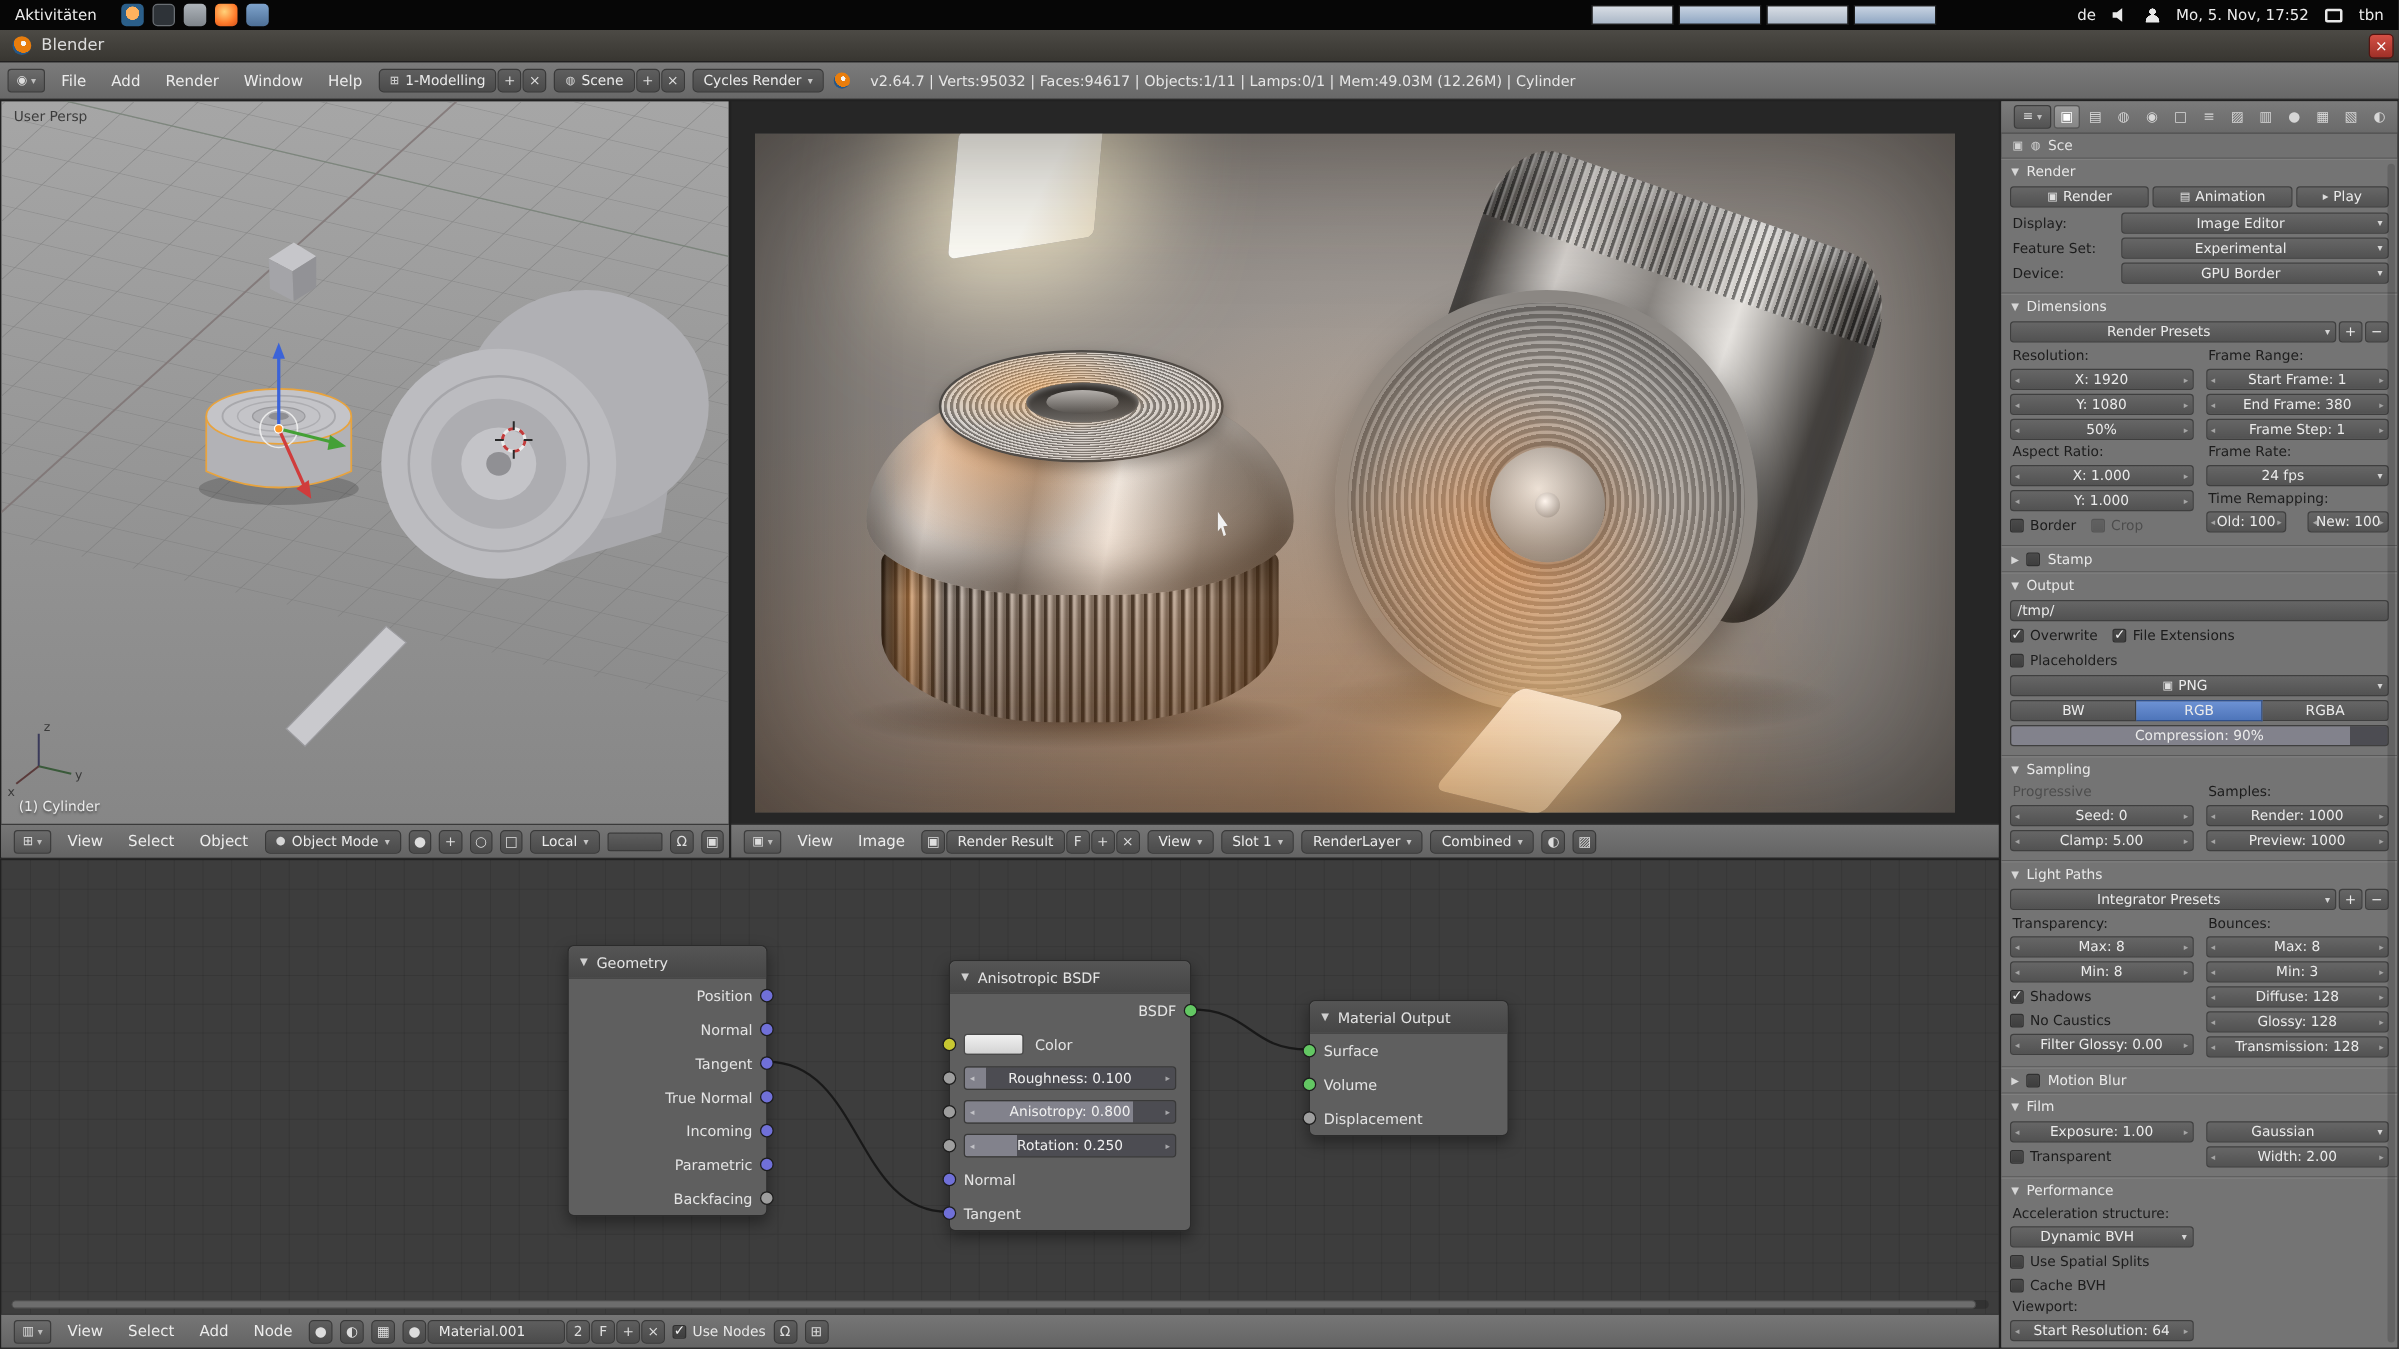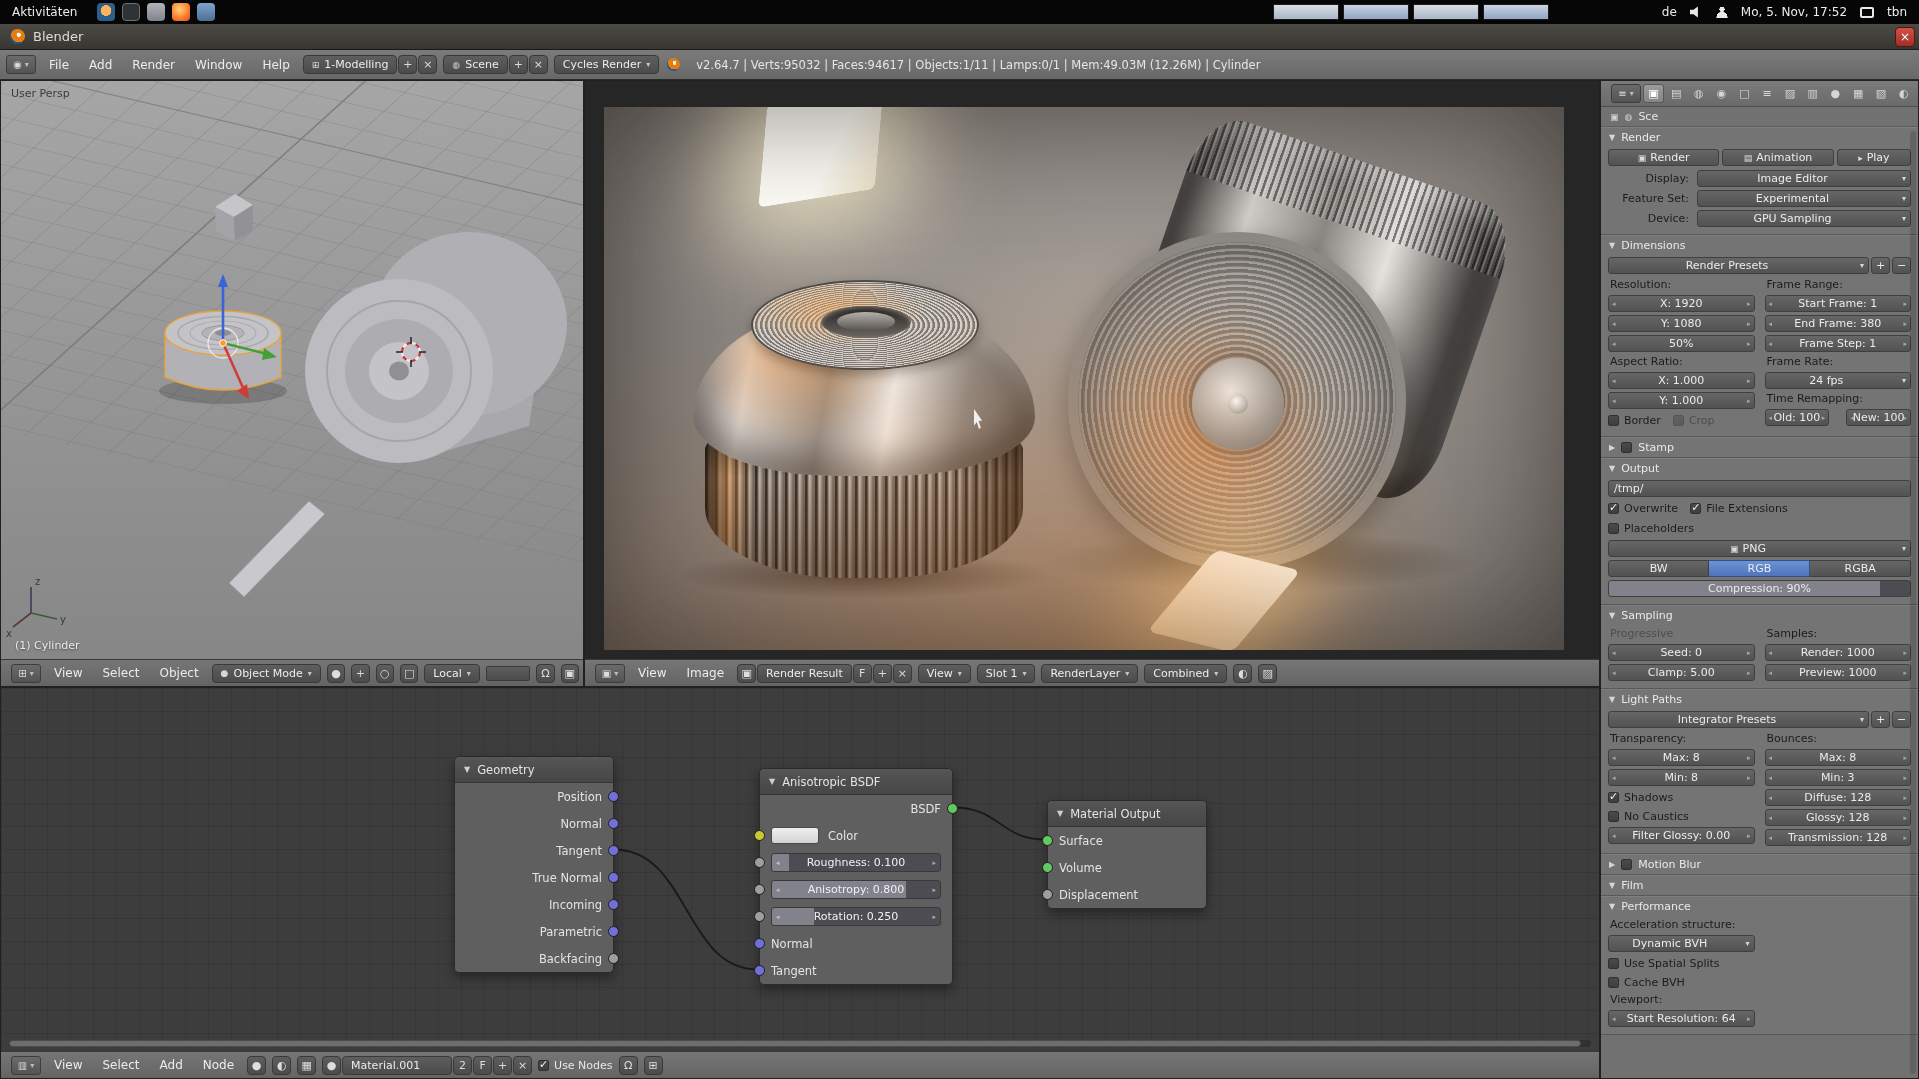--- a/index.html
+++ b/index.html
@@ -115,21 +115,21 @@
   .btn.num::before{content:"◂";position:absolute;left:3px;font-size:7px;color:rgba(255,255,255,.45)}
   .btn.num::after{content:"▸";position:absolute;right:3px;font-size:7px;color:rgba(255,255,255,.45)}
   .btn.dd{position:relative;padding-right:28px}
   .btn.dd::after{content:"▾";position:absolute;right:4px;font-size:8px;color:rgba(255,255,255,.75)}
   .btn.blue{background:linear-gradient(#6d92d4,#4e75ba);border-color:#30508a}
   .btn.sq{width:19px;flex:none}
   .btn.pathf{justify-content:flex-start}
   .row3{display:grid;grid-template-columns:1.2fr 1.2fr .8fr;gap:3px;margin-bottom:4px}
   .lblgrid{display:grid;grid-template-columns:84px 1fr;gap:3px 5px;align-items:center}
   .plabel{color:#1c1c1c;height:14px;line-height:14px;padding-left:2px;display:block}
-  .plabel.rt{text-align:right;padding-right:3px}
+  .plabel.rt{text-align:left;padding-right:3px}
   .pcols{display:grid;grid-template-columns:1fr 1fr;column-gap:10px;row-gap:3px;align-items:start}
   .col{display:flex;flex-direction:column;gap:3px}
   .half{display:grid;grid-template-columns:1fr 1fr;gap:17px}
   .presets{display:flex;gap:2px;margin-bottom:4px}
   .presets .grow{flex:1}
   .seg{display:flex;width:100%}
   .seg .btn{border-radius:0;border-left-width:0}
   .seg .btn:first-child{border-radius:3px 0 0 3px;border-left-width:1px}
   .seg .btn:last-child{border-radius:0 3px 3px 0}
   .chkrow{display:flex;gap:12px;align-items:center;height:17px}
@@ -542,21 +542,21 @@
           <span class="plabel rt">Display:</span>
           <button class="btn dd">
               <span>Image Editor</span>
             </button>
           <span class="plabel rt">Feature Set:</span>
           <button class="btn dd">
               <span>Experimental</span>
             </button>
           <span class="plabel rt">Device:</span>
           <button class="btn dd">
-              <span>GPU Sampling</span>
+              <span>GPU Border</span>
             </button>
         </div>
       </div>
     </section>
 
     <section class="panel">
       <div class="phead">
           <span class="tri">▼</span>
           <span>Dimensions</span>
         </div>
@@ -720,20 +720,37 @@
           <span class="box" style="width:11px;height:11px;background:linear-gradient(#4a4a4a,#3e3e3e);border:1px solid #303030;border-radius:2px;position:relative"></span>
           <span>Motion Blur</span>
         </div>
     </section>
 
     <section class="panel">
       <div class="phead">
           <span class="tri">▼</span>
           <span>Film</span>
         </div>
+      <div class="pbody">
+        <div class="pcols">
+          <div class="col">
+            <button class="btn num">Exposure: 1.00</button>
+            <div class="chk">
+                <span class="box"></span>
+                <span>Transparent</span>
+              </div>
+          </div>
+          <div class="col">
+            <button class="btn dd">
+                <span>Gaussian</span>
+              </button>
+            <button class="btn num">Width: 2.00</button>
+          </div>
+        </div>
+      </div>
     </section>
 
     <section class="panel">
       <div class="phead">
           <span class="tri">▼</span>
           <span>Performance</span>
         </div>
       <div class="pbody">
         <div class="pcols">
           <div class="col">

